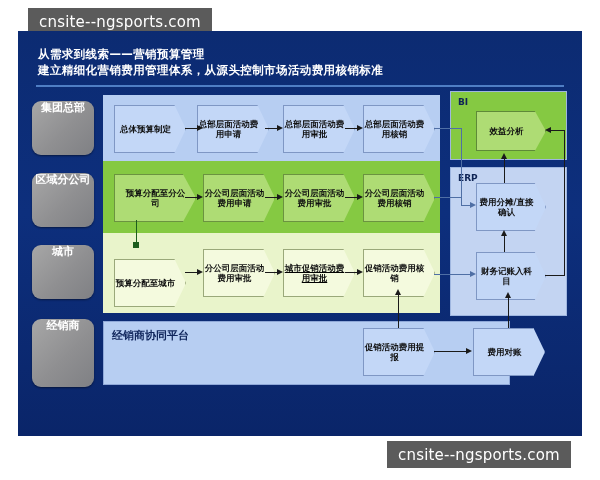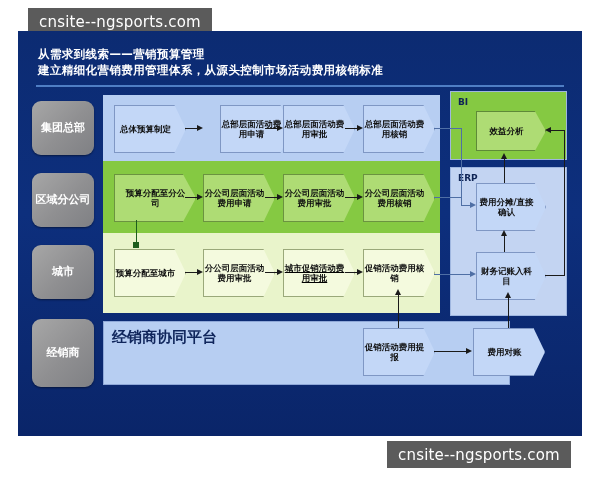--- a/index.html
+++ b/index.html
@@ -15,32 +15,32 @@
   #title-block{position:absolute;left:20px;top:15px;width:520px;}
   .title-line{color:#ffffff;font-size:11.5px;font-weight:bold;line-height:16px;
               letter-spacing:.4px;white-space:nowrap;}
   #title-rule{position:absolute;left:18px;top:54px;width:528px;height:2px;
               background:#4f7ec4;}
 
   
   .side-box{position:absolute;left:14px;width:62px;border-radius:9px;
             background:linear-gradient(135deg,#a7a7a7 0%,#8f8f91 55%,#7f8084 100%);
             box-shadow:0 1px 2px rgba(0,0,0,.45);
-            display:flex;align-items:center;justify-content:center;}
+            display:flex;justify-content:center;}
   .side-box span{color:#ffffff;font-size:11px;font-weight:bold;line-height:14px;
                  text-align:center;}
 
   
   .row-panel{position:absolute;left:85px;}
   #row1{top:64px;width:337px;height:66px;background:#b7cef2;}
   #row2{top:130px;width:337px;height:72px;background:#85c942;}
   #row3{top:202px;width:337px;height:80px;background:#e9f4cb;}
   #row4{top:290px;width:405px;height:62px;background:#b7cef2;
         border:1px solid #8fa8d8;}
-  #row4-label{position:absolute;left:8px;top:6px;font-size:15px;font-weight:bold;
+  #row4-label{position:absolute;left:8px;top:6px;font-size:11px;font-weight:bold;
               color:#10265c;}
 
   
   #bi-panel{position:absolute;left:432px;top:60px;width:115px;height:67px;
             background:#85c942;border:1px solid #9fb6e0;}
   #erp-panel{position:absolute;left:432px;top:136px;width:115px;height:147px;
              background:#c3d4f2;border:1px solid #9fb6e0;}
   .panel-label{position:absolute;left:7px;top:5px;font-size:9px;font-weight:bold;
                color:#0f2455;}
 
@@ -121,21 +121,21 @@
   <div id="bi-panel">
     <div class="panel-label">BI</div>
   </div>
   <div id="erp-panel">
     <div class="panel-label">ERP</div>
   </div>
 
   <div class="node" style="left:96px;top:74px;width:70px;height:46px;">
     <div class="lbl">总体预算制定</div>
   </div>
-  <div class="node" style="left:202px;top:74px;width:70px;height:46px;">
+  <div class="node" style="left:179px;top:74px;width:70px;height:46px;">
     <div class="lbl">总部层面活动费用申请</div>
   </div>
   <div class="node" style="left:265px;top:74px;width:70px;height:46px;">
     <div class="lbl">总部层面活动费用审批</div>
   </div>
   <div class="node" style="left:345px;top:74px;width:70px;height:46px;">
     <div class="lbl">总部层面活动费用核销</div>
   </div>
 
   <div class="node green" style="left:96px;top:143px;width:70px;height:46px;padding-left:10px;">
@@ -144,21 +144,21 @@
   <div class="node green" style="left:185px;top:143px;width:70px;height:46px;">
     <div class="lbl">分公司层面活动费用申请</div>
   </div>
   <div class="node green" style="left:265px;top:143px;width:70px;height:46px;">
     <div class="lbl">分公司层面活动费用审批</div>
   </div>
   <div class="node green" style="left:345px;top:143px;width:70px;height:46px;">
     <div class="lbl">分公司层面活动费用核销</div>
   </div>
 
-  <div class="node pale" style="left:96px;top:218px;width:70px;height:46px;">
+  <div class="node pale" style="left:96px;top:228px;width:70px;height:46px;">
     <div class="lbl">预算分配至城市</div>
   </div>
   <div class="node pale" style="left:185px;top:218px;width:70px;height:46px;">
     <div class="lbl">分公司层面活动费用审批</div>
   </div>
   <div class="node pale" style="left:265px;top:218px;width:70px;height:46px;text-decoration:underline;">
     <div class="lbl">城市促销活动费用审批</div>
   </div>
   <div class="node pale" style="left:345px;top:218px;width:70px;height:46px;">
     <div class="lbl">促销活动费用核销</div>

